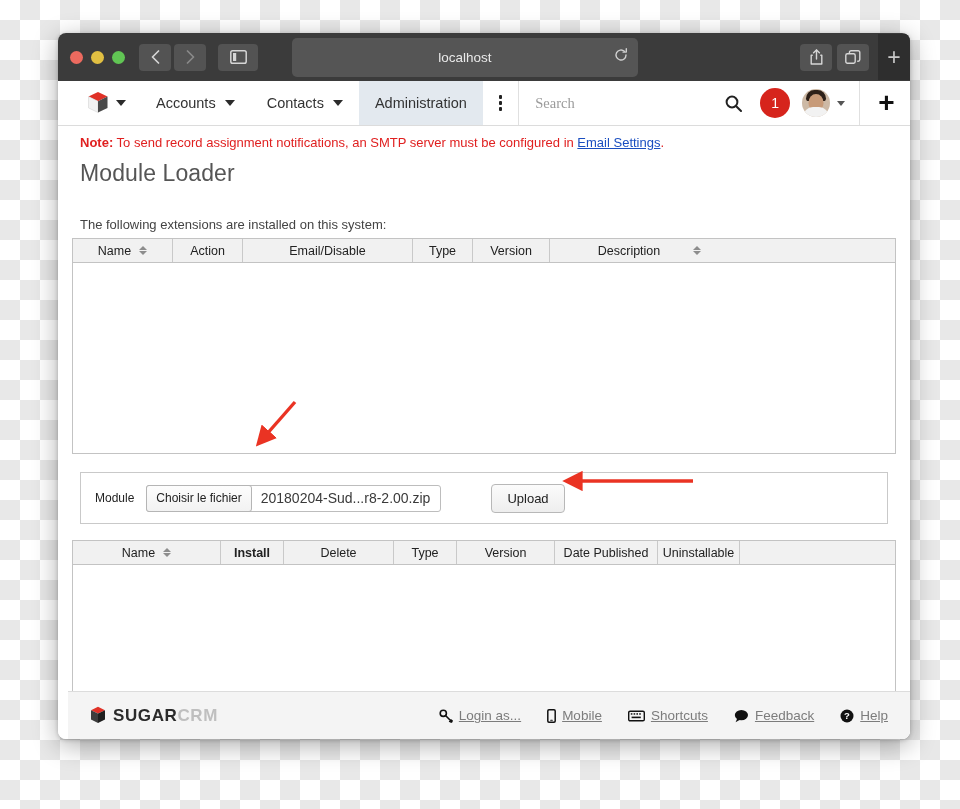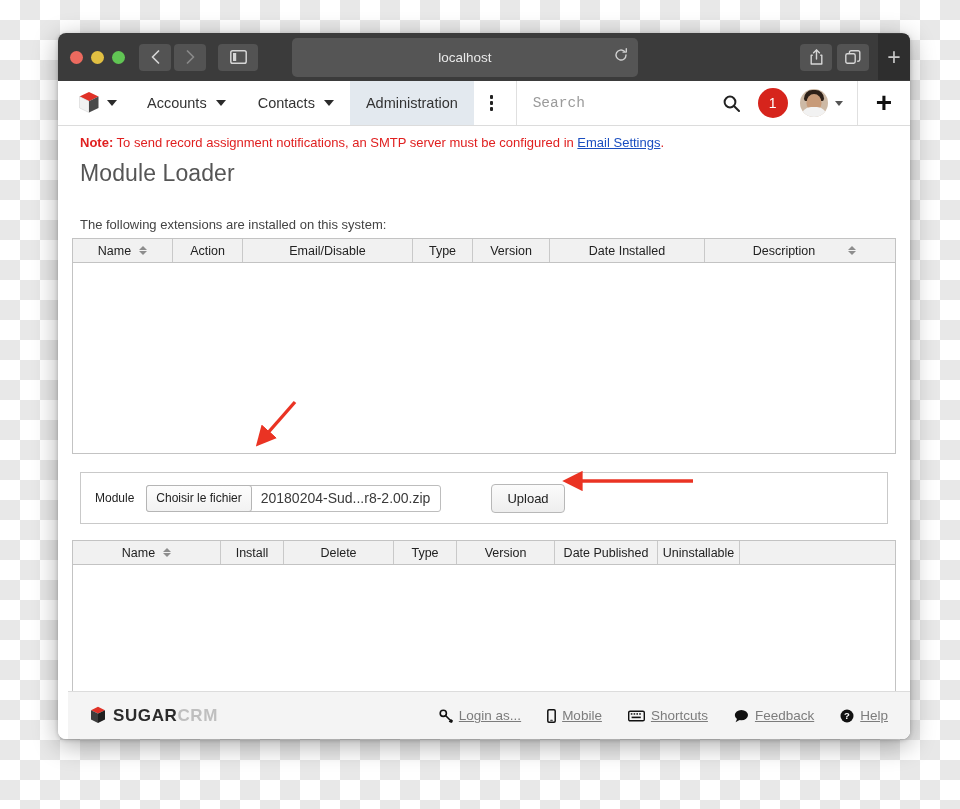--- a/index.html
+++ b/index.html
@@ -98,20 +98,21 @@
   }
 
   
   .crm-nav {
     height: 45px;
     background: #fff;
     border-bottom: 1px solid #dcdcdc;
     display: flex;
     align-items: stretch;
     flex: none;
+    padding-left: 9px;
   }
   .cube-wrap {
     display: flex; align-items: center; gap: 7px;
     padding: 0 14px 0 20px;
   }
   .cube { width: 22px; height: 24px; position: relative; }
   .caret-down {
     width: 0; height: 0;
     border-left: 5px solid transparent;
     border-right: 5px solid transparent;
@@ -139,21 +140,21 @@
   }
   .search-box {
     display: flex; align-items: center;
     width: 190px;
   }
   .search-box input {
     border: none; outline: none;
     font-size: 14.5px;
     color: #333;
     width: 100%;
-    font-family: Liberation Mono, monospace;
+    font-family: Liberation Serif, serif;
     background: transparent;
   }
   .search-box input::placeholder { color: #9b9b9b; }
   .search-icon-btn { color: #222; display: flex; padding-right: 6px; }
 
   .notif-badge {
     width: 30px; height: 30px;
     border-radius: 50%;
     background: #d6241c;
     color: #fff;
@@ -492,23 +493,20 @@
           </div>
           <div class="gh" style="width: 170px;">
             <span>Email/Disable</span>
           </div>
           <div class="gh" style="width: 60px;">
             <span>Type</span>
           </div>
           <div class="gh" style="width: 77px;">
             <span>Version</span>
           </div>
-          <div class="gh" style="width: 155px;">
-            <span>Date Installed</span>
-          </div>
           <div class="gh" style="width: 158px;">
             <span>Description</span>
             <span class="sort-ar sort-abs">
               <span class="up"></span>
               <span class="dn"></span>
             </span>
           </div>
         </div>
       <div class="grid-body" style="height:190px"></div>
     </div>
@@ -524,21 +522,21 @@
 
     <div class="grid-panel" style="margin-top:16px">
       <div class="grid-head" id="staged-head">
           <div class="gh" style="width: 148px;">
             <span>Name</span>
             <span class="sort-ar">
               <span class="up"></span>
               <span class="dn"></span>
             </span>
           </div>
-          <div class="gh" style="width: 63px;">
+          <div class="gh" style="width: 63px; font-weight: bold;">
             <span>Install</span>
           </div>
           <div class="gh" style="width: 110px;">
             <span>Delete</span>
           </div>
           <div class="gh" style="width: 63px;">
             <span>Type</span>
           </div>
           <div class="gh" style="width: 98px;">
             <span>Version</span>

